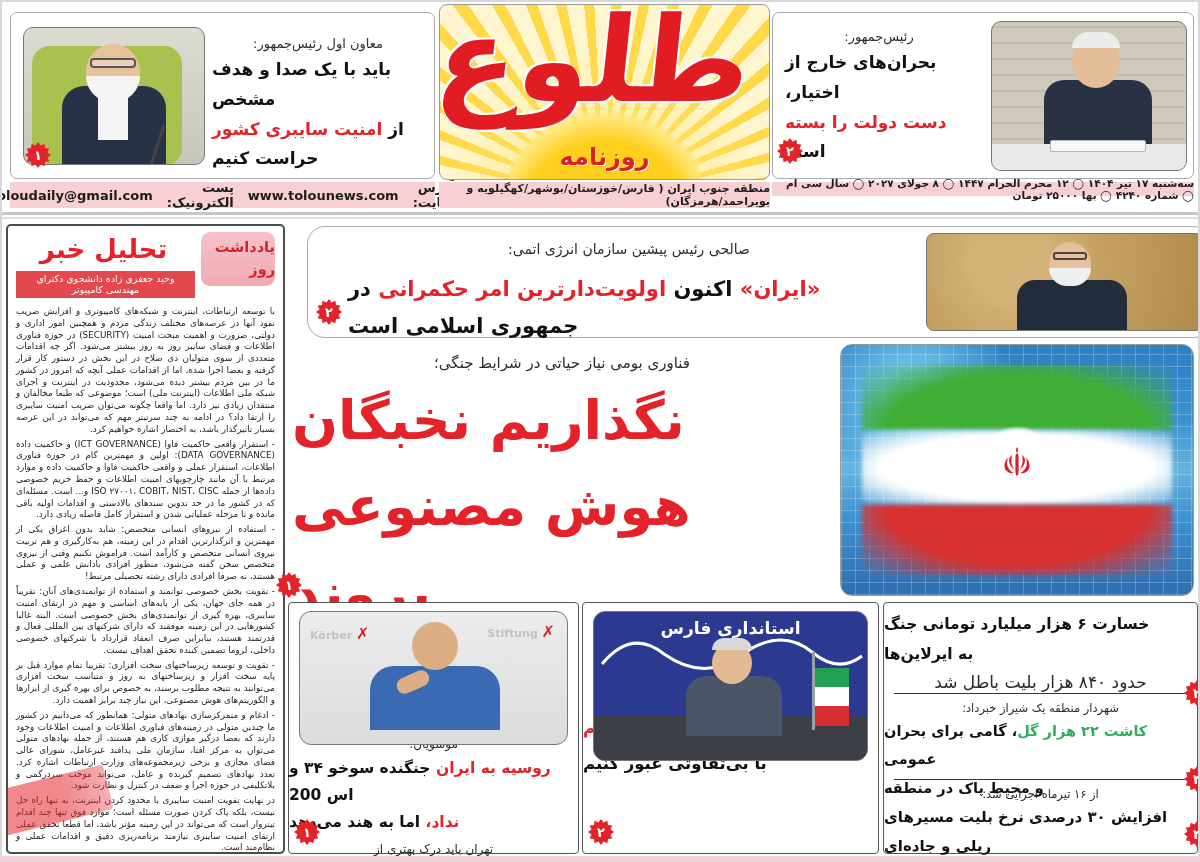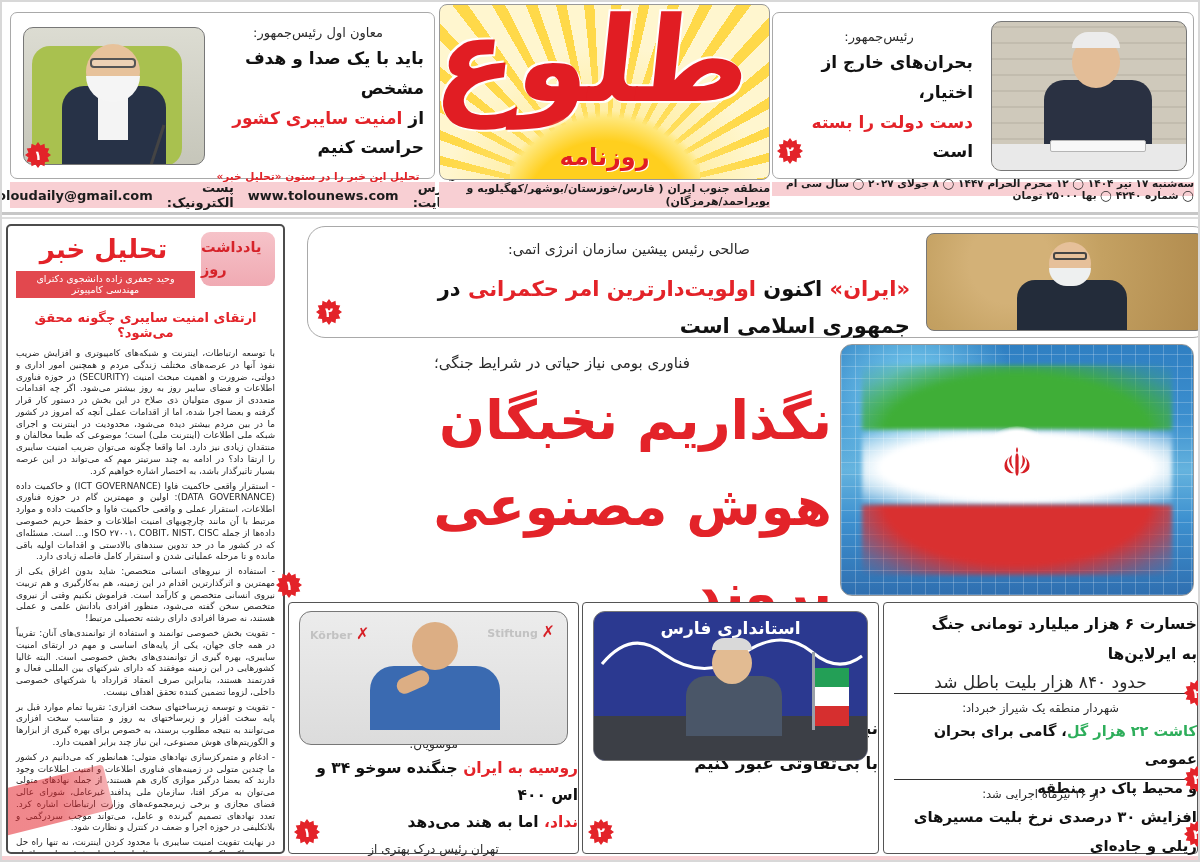--- a/index.html
+++ b/index.html
@@ -6,21 +6,21 @@
   html,body { background:#e9e9e9; }
   body { font-family:"DejaVu Sans", sans-serif; }
   #page { position:relative; width:1200px; height:862px; background:#ffffff;
           border:2px solid #d8d8d8; overflow:hidden; direction:rtl; }
   .abs { position:absolute; }
   .box { background:#fff; border:1px solid #a9a9a9; border-radius:7px; }
   .pinkstrip { background:#f8cfd3; display:flex; align-items:center; justify-content:center;
                font-weight:700; color:#1c1c1c; }
   .photo { position:absolute; overflow:hidden; border:1px solid #777; border-radius:10px; }
   .kicker { color:#2b2b2b; text-align:center; }
-  .hl { font-weight:700; color:#111; text-align:right; line-height:1.75; }
+  .hl { font-weight:700; color:#111; text-align:left; line-height:1.75; }
   .red { color:#e32329; }
   .green { color:#2eae5b; }
   .badge { position:absolute; width:26px; height:26px; background:#e32329; color:#fff;
            font-weight:700; font-size:13px; display:flex; align-items:center; justify-content:center;
            clip-path:polygon(100% 50%,86.7% 59.8%,93.3% 75%,76.9% 76.9%,75% 93.3%,59.8% 86.7%,50% 100%,40.2% 86.7%,25% 93.3%,23.1% 76.9%,6.7% 75%,13.3% 59.8%,0% 50%,13.3% 40.2%,6.7% 25%,23.1% 23.1%,25% 6.7%,40.2% 13.3%,50% 0%,59.8% 13.3%,75% 6.7%,76.9% 23.1%,93.3% 25%,86.7% 40.2%); }
   
   #logo-box { left:437px; top:2px; width:331px; height:176px; border-radius:8px;
     background:
       radial-gradient(circle at 50% 115%, rgba(255,200,40,.95) 0 18%, rgba(255,230,120,.55) 30%, rgba(255,248,215,0) 62%),
       repeating-conic-gradient(from 178deg at 50% 112%, #ffd949 0deg 3deg, #fff6cf 3deg 8deg);
@@ -30,21 +30,21 @@
   #logo-sun { position:absolute; left:50%; bottom:-46px; transform:translateX(-50%);
     width:190px; height:120px; background:radial-gradient(circle at 50% 100%, #ffcf1e 0 55%, #ffe77a 70%, rgba(255,231,122,0) 75%);
     border-radius:50% 50% 0 0; }
   #logo-sub { position:absolute; left:50%; bottom:8px; transform:translateX(-50%);
     color:#e11d23; font-size:24px; font-weight:700; text-shadow:1px 1px 0 #fff; }
   
   #analysis { left:4px; top:222px; width:279px; height:630px; border:2px solid #4c4c4c;
               border-radius:5px; background:#fff; padding:6px 8px; overflow:hidden; }
   #analysis-label { position:absolute; top:6px; right:8px; width:74px; height:54px;
      background:linear-gradient(#f6c3c9,#f0aab3); border-radius:9px; color:#d6232a;
-     font-weight:700; font-size:14.5px; text-align:left; line-height:1.55; padding-top:4px; }
+     font-weight:700; font-size:14.5px; text-align:right; line-height:1.55; padding-top:4px; }
   #analysis-title { margin:2px 88px 0 4px; text-align:center; color:#e32329; font-size:26px; font-weight:700; }
   #analysis-byline { margin:7px 80px 0 0; background:#e2484e; color:#fff; font-size:9.5px;
      text-align:center; padding:2px 12px 3px; }
   #analysis-subhead { margin-top:12px; text-align:center; color:#e32329; font-weight:700; font-size:13px; }
   #analysis-body { margin-top:8px; font-size:8.8px; line-height:1.34; color:#1d1d1d; text-align:justify; }
   #analysis-body p { margin-bottom:3px; }
   #stamp { position:absolute; left:-18px; bottom:28px; width:120px; height:46px;
      background:linear-gradient(100deg, rgba(228,38,46,.55) 0 60%, rgba(228,38,46,.35));
      transform:rotate(-14deg); border-radius:4px; }
   
@@ -81,21 +81,21 @@
     <div class="photo" style="left:12px; top:14px; width:182px; height:138px; background:linear-gradient(#dcdcd2,#c6c6ba);">
       <div class="abs" style="left:8px; top:18px; width:150px; height:120px; background:#a9c14f; border-radius:18px;"></div>
       <div class="suit" style="left:38px; top:58px; width:104px; height:80px; background:#273247; border-radius:22px 22px 0 0;"></div>
       <div class="abs" style="left:74px; top:66px; width:30px; height:46px; background:#f4f4f4;"></div>
       <div class="head" style="left:62px; top:16px; width:54px; height:56px; background:#e7c29b;"></div>
       <div class="abs" style="left:62px; top:48px; width:54px; height:26px; background:#f5f5f5; border-radius:0 0 26px 26px;"></div>
       <div class="abs" style="left:66px; top:30px; width:46px; height:10px; border:2px solid #555; border-radius:4px; background:rgba(255,255,255,.25);"></div>
       <div class="abs" style="left:132px; top:96px; width:3px; height:42px; background:#444; transform:rotate(18deg);"></div>
     </div>
     <div class="abs" style="right:10px; top:12px; width:212px; height:140px;">
-      <div class="kicker" style="font-size:13px;">معاون اول رئیس‌جمهور:</div>
+      <div class="kicker" style="font-size:13px;margin-top:11px;">معاون اول رئیس‌جمهور:</div>
       <h2 class="hl" style="font-size:17px; margin-top:4px;">
         <span>باید با یک صدا و هدف مشخص</span><br>
         <span>از </span><span class="red">امنیت سایبری کشور</span><br>
         <span>حراست کنیم</span>
       </h2>
       <div class="red" style="font-size:10.5px; font-weight:700; text-align:center; margin-top:7px;">تحلیل این خبر را در ستون «تحلیل خبر» بخوانید</div>
     </div>
     <span class="badge" style="left:14px; bottom:10px;">۱</span>
   </div>
 
@@ -141,21 +141,20 @@
   <div class="abs" style="left:0; top:210px; width:1200px; height:3px; background:#c7c7c7;"></div>
   <div class="abs" style="left:0; top:215px; width:1200px; height:2px; background:#dedede;"></div>
 
   <div class="abs" id="analysis">
     <div id="analysis-label">
       <span>یادداشت</span><br>
       <span>روز</span>
     </div>
     <h3 id="analysis-title">تحلیل خبر</h3>
     <div id="analysis-byline">وحید جعفری زاده دانشجوی دکترای مهندسی کامپیوتر</div>
-    <div id="analysis-subhead">ارتقای امنیت سایبری چگونه محقق می‌شود؟</div>
     <div id="analysis-body">
         <p>با توسعه ارتباطات، اینترنت و شبکه‌های کامپیوتری و افزایش ضریب نفوذ آنها در عرصه‌های مختلف زندگی مردم و همچنین امور اداری و دولتی، ضرورت و اهمیت مبحث امنیت (SECURITY) در حوزه فناوری اطلاعات و فضای سایبر روز به روز بیشتر می‌شود. اگر چه اقدامات متعددی از سوی متولیان ذی صلاح در این بخش در دستور کار قرار گرفته و بعضا اجرا شده، اما از اقدامات عملی آنچه که امروز در کشور ما در بین مردم بیشتر دیده می‌شود، محدودیت در اینترنت و اجرای شبکه ملی اطلاعات (اینترنت ملی) است؛ موضوعی که طبعا مخالفان و منتقدان زیادی نیز دارد. اما واقعا چگونه می‌توان ضریب امنیت سایبری را ارتقا داد؟ در ادامه به چند سرتیتر مهم که می‌تواند در این عرصه بسیار تاثیرگذار باشد، به اختصار اشاره خواهیم کرد.</p>
         <p>- استقرار واقعی حاکمیت فاوا (ICT GOVERNANCE) و حاکمیت داده (DATA GOVERNANCE): اولین و مهمترین گام در حوزه فناوری اطلاعات، استقرار عملی و واقعی حاکمیت فاوا و حاکمیت داده و موارد مرتبط با آن مانند چارچوبهای امنیت اطلاعات و حفظ حریم خصوصی داده‌ها از جمله ISO ۲۷۰۰۱، COBIT، NIST، CISC و... است. مسئله‌ای که در کشور ما در حد تدوین سندهای بالادستی و اقدامات اولیه باقی مانده و تا مرحله عملیاتی شدن و استقرار کامل فاصله زیادی دارد.</p>
         <p>- استفاده از نیروهای انسانی متخصص: شاید بدون اغراق یکی از مهمترین و اثرگذارترین اقدام در این زمینه، هم به‌کارگیری و هم تربیت نیروی انسانی متخصص و کارآمد است. فراموش نکنیم وقتی از نیروی متخصص سخن گفته می‌شود، منظور افرادی بادانش علمی و عملی هستند، نه صرفا افرادی دارای رشته تحصیلی مرتبط!</p>
         <p>- تقویت بخش خصوصی توانمند و استفاده از توانمندی‌های آنان: تقریباً در همه جای جهان، یکی از پایه‌های اساسی و مهم در ارتقای امنیت سایبری، بهره گیری از توانمندی‌های بخش خصوصی است. البته غالبا کشورهایی در این زمینه موفقند که دارای شرکتهای بین المللی فعال و قدرتمند هستند، بنابراین صرف انعقاد قرارداد با شرکتهای خصوصی داخلی، لزوما تضمین کننده تحقق اهداف نیست.</p>
         <p>- تقویت و توسعه زیرساختهای سخت افزاری: تقریبا تمام موارد قبل بر پایه سخت افزار و زیرساختهای به روز و متناسب سخت افزاری می‌توانند به نتیجه مطلوب برسند، به خصوص برای بهره گیری از ابزارها و الگوریتم‌های هوش مصنوعی، این نیاز چند برابر اهمیت دارد.</p>
         <p>- ادغام و متمرکزسازی نهادهای متولی: همانطور که می‌دانیم در کشور ما چندین متولی در زمینه‌های فناوری اطلاعات و امنیت اطلاعات وجود دارند که بعضا درگیر موازی کاری هم هستند، از جمله نهادهای متولی می‌توان به مرکز افتا، سازمان ملی پدافند غیرعامل، شورای عالی فضای مجازی و برخی زیرمجموعه‌های وزارت ارتباطات اشاره کرد. تعدد نهادهای تصمیم گیرنده و عامل، می‌تواند موجب سردرگمی و بلاتکلیفی در حوزه اجرا و ضعف در کنترل و نظارت شود.</p>
         <p>در نهایت تقویت امنیت سایبری با محدود کردن اینترنت، نه تنها راه حل نیست، بلکه پاک کردن صورت مسئله است؛ موارد فوق تنها چند اقدام تیتروار است که می‌تواند در این زمینه مؤثر باشد، اما قطعا تحقق عملی ارتقای امنیت سایبری نیازمند برنامه‌ریزی دقیق و اقدامات عملی و نظام‌مند است.</p>
       </div>
     <div id="stamp"></div>
@@ -211,25 +210,25 @@
       <div class="abs" style="right:12px; top:10px; color:#c2c2c2; font-size:11px; font-weight:700; text-align:left;">
         <span style="color:#d61f26; font-size:16px; font-style:italic;">✗</span>
         <span>Stiftung</span>
       </div>
       <div class="suit" style="left:70px; top:54px; width:130px; height:64px; background:#3a6ab1; border-radius:24px 24px 0 0;"></div>
       <div class="head" style="left:112px; top:10px; width:46px; height:48px; background:#dcae84;"></div>
       <div class="abs" style="left:96px; top:62px; width:34px; height:16px; background:#dcae84; border-radius:8px; transform:rotate(-24deg);"></div>
     </div>
     <div class="kicker" style="font-size:12px; margin-top:134px;">موسویان:</div>
     <h3 class="hl" style="font-size:15.5px; margin-top:4px;">
-      <span class="red">روسیه به ایران</span><span> جنگنده سوخو ۳۴ و اس ۴۰۰</span><br>
+      <span class="red">روسیه به ایران</span><span> جنگنده سوخو ۳۴ و اس 200</span><br>
       <span class="red">نداد،</span><span> اما به هند می‌دهد</span>
     </h3>
     <div class="kicker" style="font-size:12px; margin-top:6px;">
-      <span>تهران رئیس درک بهتری از</span><br>
+      <span>تهران باید درک بهتری از</span><br>
       <span>«ضرورت‌های منافع ملی» پیدا کند</span>
     </div>
     <span class="badge" style="right:258px; bottom:8px;">۱</span>
   </div>
 
   <div class="story-box" style="left:580px; width:297px; border-radius:4px;">
     <div class="photo" style="left:10px; right:10px; top:8px; height:150px; border-radius:12px; background:#2b3990;">
       <svg class="abs" style="left:0; top:0;" width="275" height="70" viewBox="0 0 275 70">
         <path d="M8 52 q30 -36 62 -10 q40 28 76 2 q40 -30 72 -4 q26 22 50 4" stroke="#ffffff" stroke-width="3" fill="none"></path>
       </svg>

